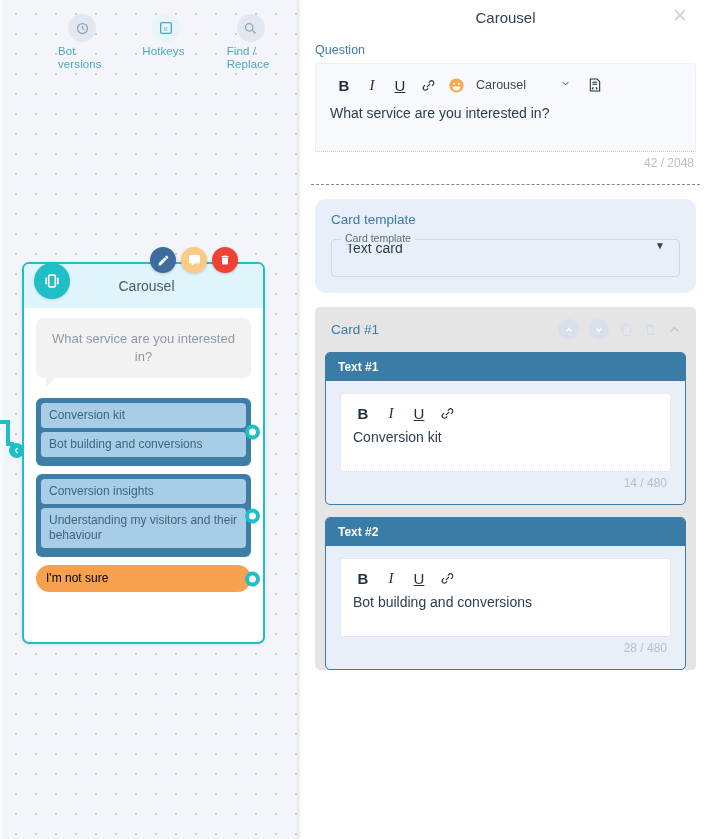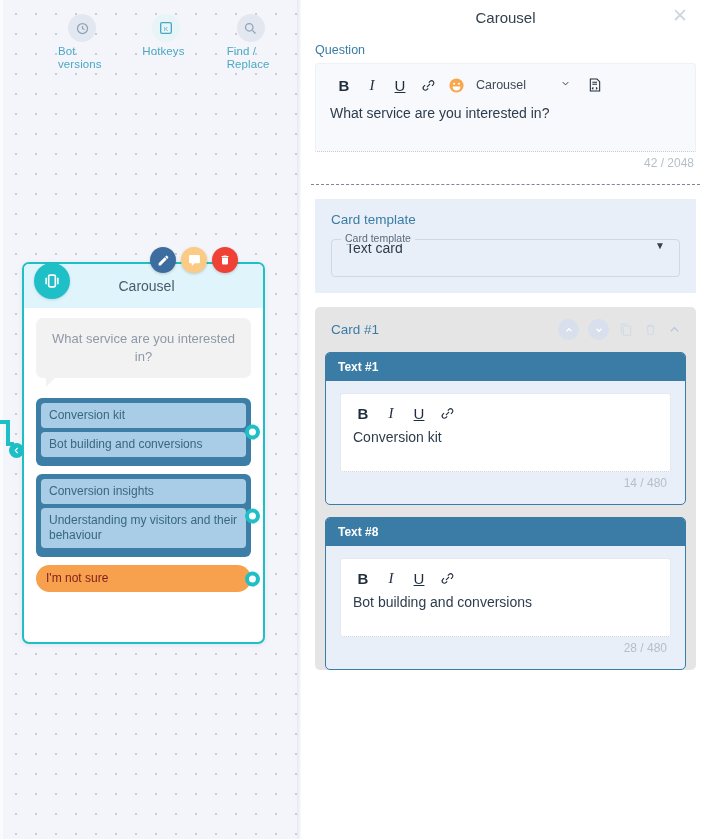--- a/index.html
+++ b/index.html
@@ -104,21 +104,21 @@
   .crow {
     background: #a9cde6; color: #3a6780; font-size: 12px;
     border-radius: 4px; padding: 5px 8px; margin-bottom: 4px;
     line-height: 15px;
   }
   .crow:last-child { margin-bottom: 0; }
   .ccard.plain {
     background: #f7a14e; border-radius: 14px; padding: 0;
   }
   .ccard.plain .crow {
-    background: transparent; color: #7f1d1d; padding: 6px 10px;
+    background: transparent; color: #000000; padding: 6px 10px;
     border-radius: 14px; margin: 0;
   }
   .port {
     position: absolute; right: -9px; top: 50%; transform: translateY(-50%);
     width: 15px; height: 15px; border-radius: 50%;
     background: #ffffff; border: 4px solid #1ebfc6;
     cursor: pointer;
   }
   .inport {
     position: absolute; left: 9px; top: 443px;
@@ -192,21 +192,21 @@
   }
   .counter {
     text-align: right; font-size: 12px; color: #b6bec8;
     margin: 4px 16px 0 0;
   }
   .dashed {
     margin: 14px 10px 0 10px; border-top: 1px dashed #7b8796; height: 0;
   }
 
   .box {
-    margin: 14px 14px 0 14px; background: #e8eff8; border-radius: 1px;
+    margin: 14px 14px 0 14px; background: #e8eff8; border-radius: 11px;
     padding: 13px 16px 16px 16px;
   }
   .box-title { font-size: 13.5px; color: #3a7ca5; margin-bottom: 12px; }
   .select-wrap { position: relative; }
   .select-legend {
     position: absolute; left: 10px; top: -7px; background: #e8eff8;
     padding: 0 4px; font-size: 10.5px; color: #5c6b7a;
   }
   .select {
     border: 1px solid #cfd8e3; border-radius: 4px; height: 38px;
@@ -462,21 +462,21 @@
                   </svg>
                 </div>
               </div>
               <div class="txt-value">Conversion kit</div>
             </div>
             <div class="txt-counter">14 / 480</div>
           </div>
         </div>
 
         <div class="txtblock">
-          <div class="txt-head">Text #8</div>
+          <div class="txt-head">Text #2</div>
           <div class="txt-body">
             <div class="txt-editor">
               <div class="txt-tools">
                 <div class="etool" style="font-weight:bold;">B</div>
                 <div class="etool" style="font-style:italic;font-family:'Liberation Serif',serif;">I</div>
                 <div class="etool" style="text-decoration:underline;">U</div>
                 <div class="etool">
                   <svg width="15" height="15" viewBox="0 0 24 24" fill="none" stroke="#1f2d3d" stroke-width="1.8">
                     <path d="M9.5 14.5l5-5"></path>
                     <path d="M12.5 7.5l2-2a3.5 3.5 0 115 5l-2 2"></path>

